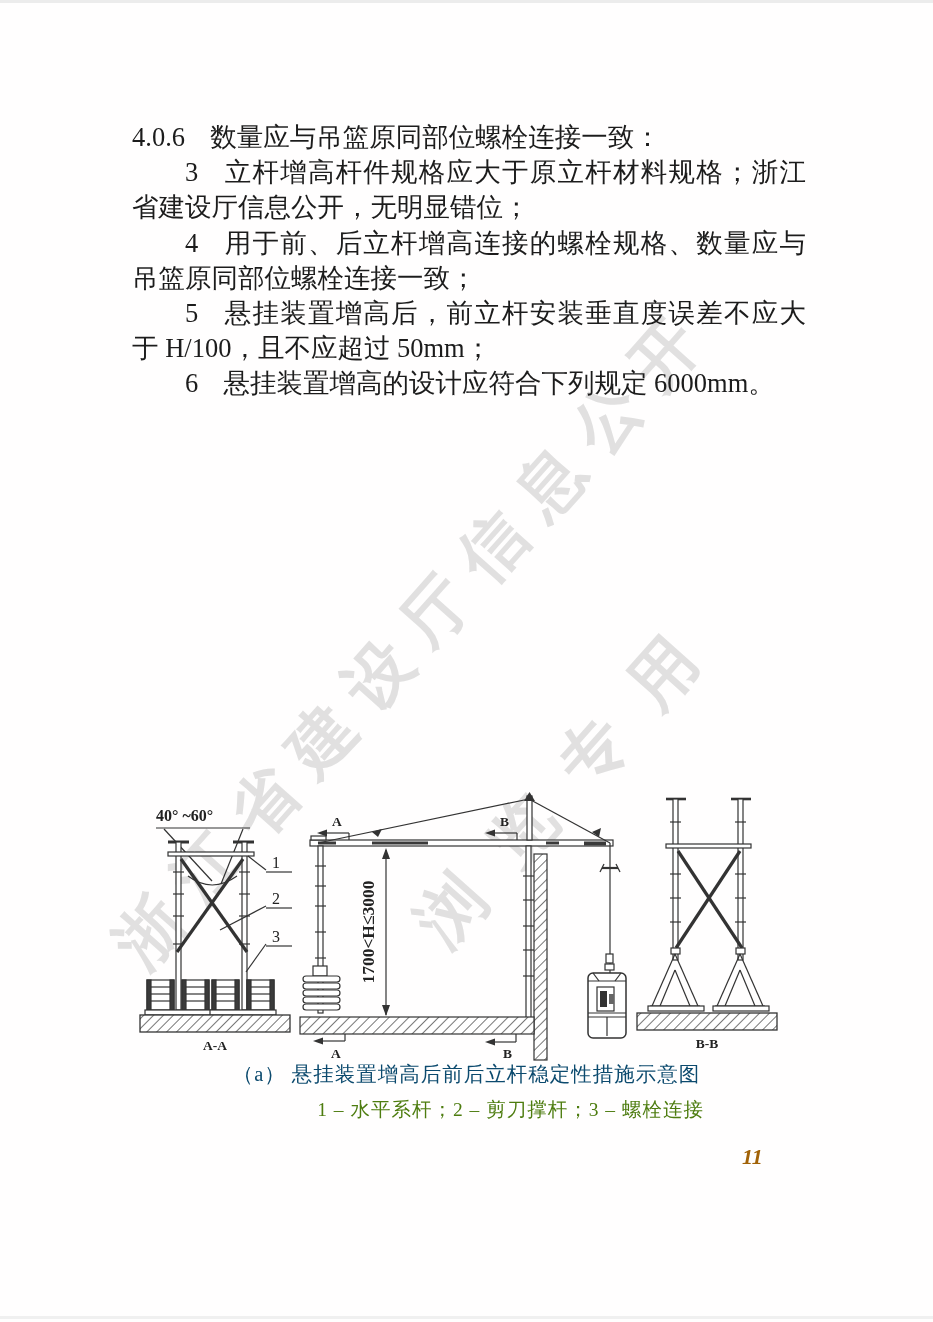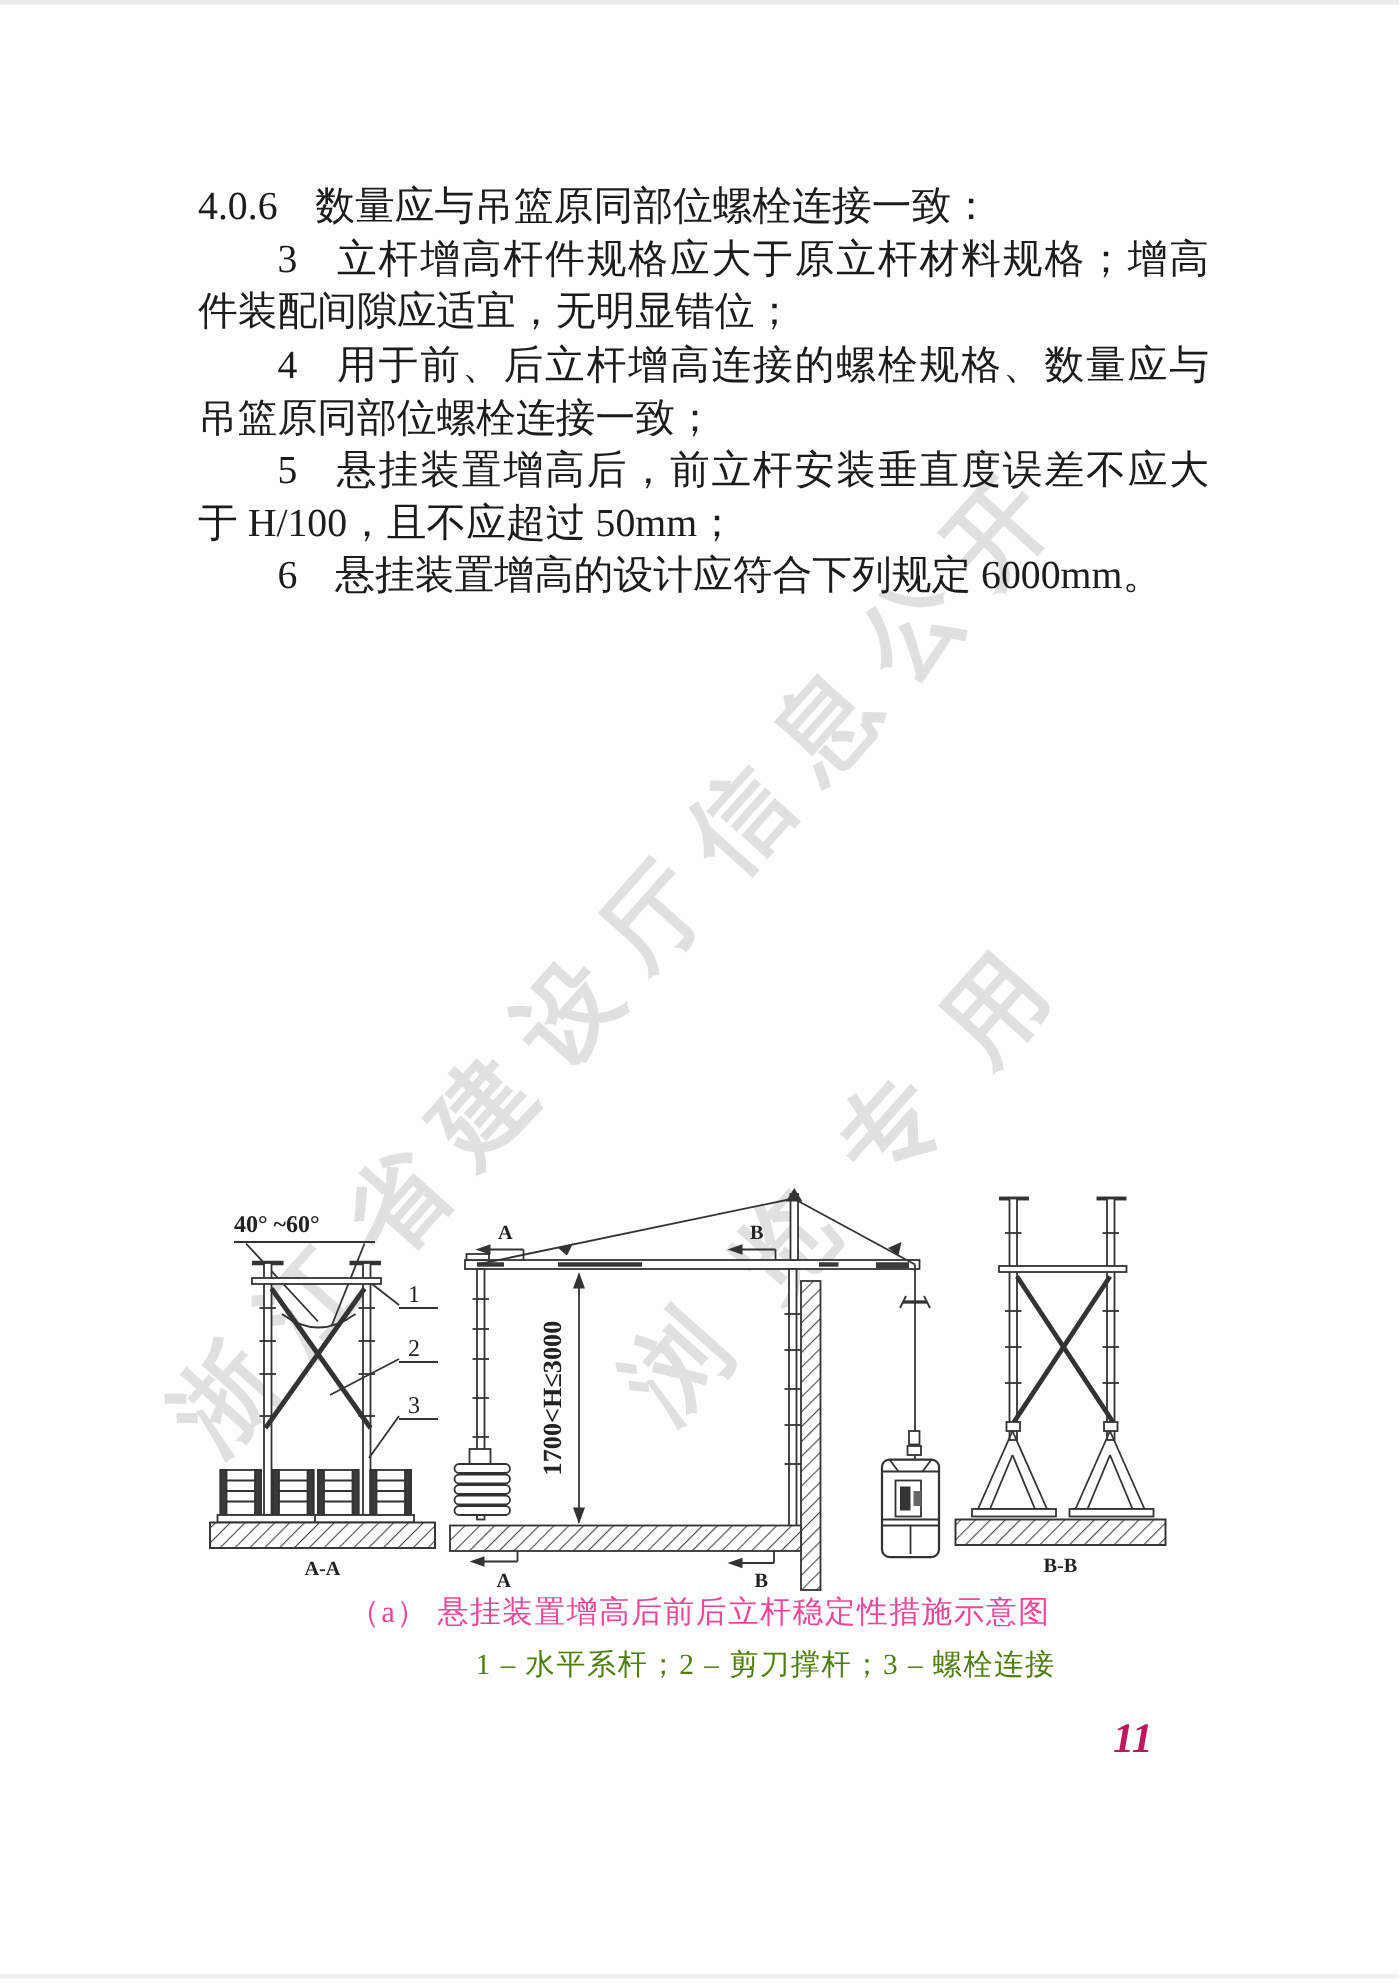--- a/index.html
+++ b/index.html
@@ -20,41 +20,41 @@
   .textblock{position:absolute;left:132px;top:120px;width:674px;z-index:2;
       font-size:26.5px;line-height:35.2px;color:#1c1c1c;text-align:justify;}
   .para{margin:0;text-indent:2em;}
   .para:first-child{text-indent:0;}
   .pnum{font-weight:normal;margin-right:0.95em;}
 
   
   .figure{position:absolute;left:130px;top:778px;width:680px;height:302px;z-index:2;}
   .figure text{font-family:"Liberation Serif","DejaVu Serif",serif;fill:#222;}
   .caption{position:absolute;left:0;top:1060px;width:933px;text-align:center;z-index:2;
-      font-size:20.5px;color:#ec4899;letter-spacing:1px;}
+      font-size:20.5px;color:#0c4a6e;letter-spacing:1px;}
   .legend{position:absolute;left:0;top:1096px;width:933px;text-align:center;z-index:2;
       font-size:19.5px;color:#4d7c0f;letter-spacing:1px;padding-left:44px;}
 
-  .pagenum{position:absolute;left:742px;top:1144px;z-index:2;font-size:28px;
-      font-style:italic;font-weight:bold;color:#be185d;}
+  .pagenum{position:absolute;left:742px;top:1144px;z-index:2;font-size:22px;
+      font-style:italic;font-weight:bold;color:#a16207;}
 </style>
 </head>
 <body>
 
 <div class="page">
   <div class="edge-top"></div>
   <div class="edge-bottom"></div>
 
   <div class="wm wm1">浙江省建设厅信息公开</div>
   <div class="wm wm2">浏览专用</div>
 
   <div class="textblock">
 
   <p class="para"><span class="pnum">4.0.6</span><span class="ptext">数量应与吊篮原同部位螺栓连接一致：</span></p>
-      <p class="para"><span class="pnum">3</span><span class="ptext">立杆增高杆件规格应大于原立杆材料规格；增高件装配间隙应适宜，无明显错位；</span></p>
+      <p class="para"><span class="pnum">3</span><span class="ptext">立杆增高杆件规格应大于原立杆材料规格；浙江省建设厅信息公开，无明显错位；</span></p>
       <p class="para"><span class="pnum">4</span><span class="ptext">用于前、后立杆增高连接的螺栓规格、数量应与吊篮原同部位螺栓连接一致；</span></p>
       <p class="para"><span class="pnum">5</span><span class="ptext">悬挂装置增高后，前立杆安装垂直度误差不应大于 H/100，且不应超过 50mm；</span></p>
       <p class="para"><span class="pnum">6</span><span class="ptext">悬挂装置增高的设计应符合下列规定 6000mm。</span></p>
     </div>
 
   <svg class="figure" viewBox="130 778 680 302" xmlns="http://www.w3.org/2000/svg">
     <defs>
       <pattern id="hatch" width="7" height="7" patternUnits="userSpaceOnUse" patternTransform="rotate(-45)">
         <rect width="7" height="7" fill="#ffffff"></rect>
         <line x1="0" y1="0" x2="7" y2="0" stroke="#4a4a4a" stroke-width="1.5"></line>

